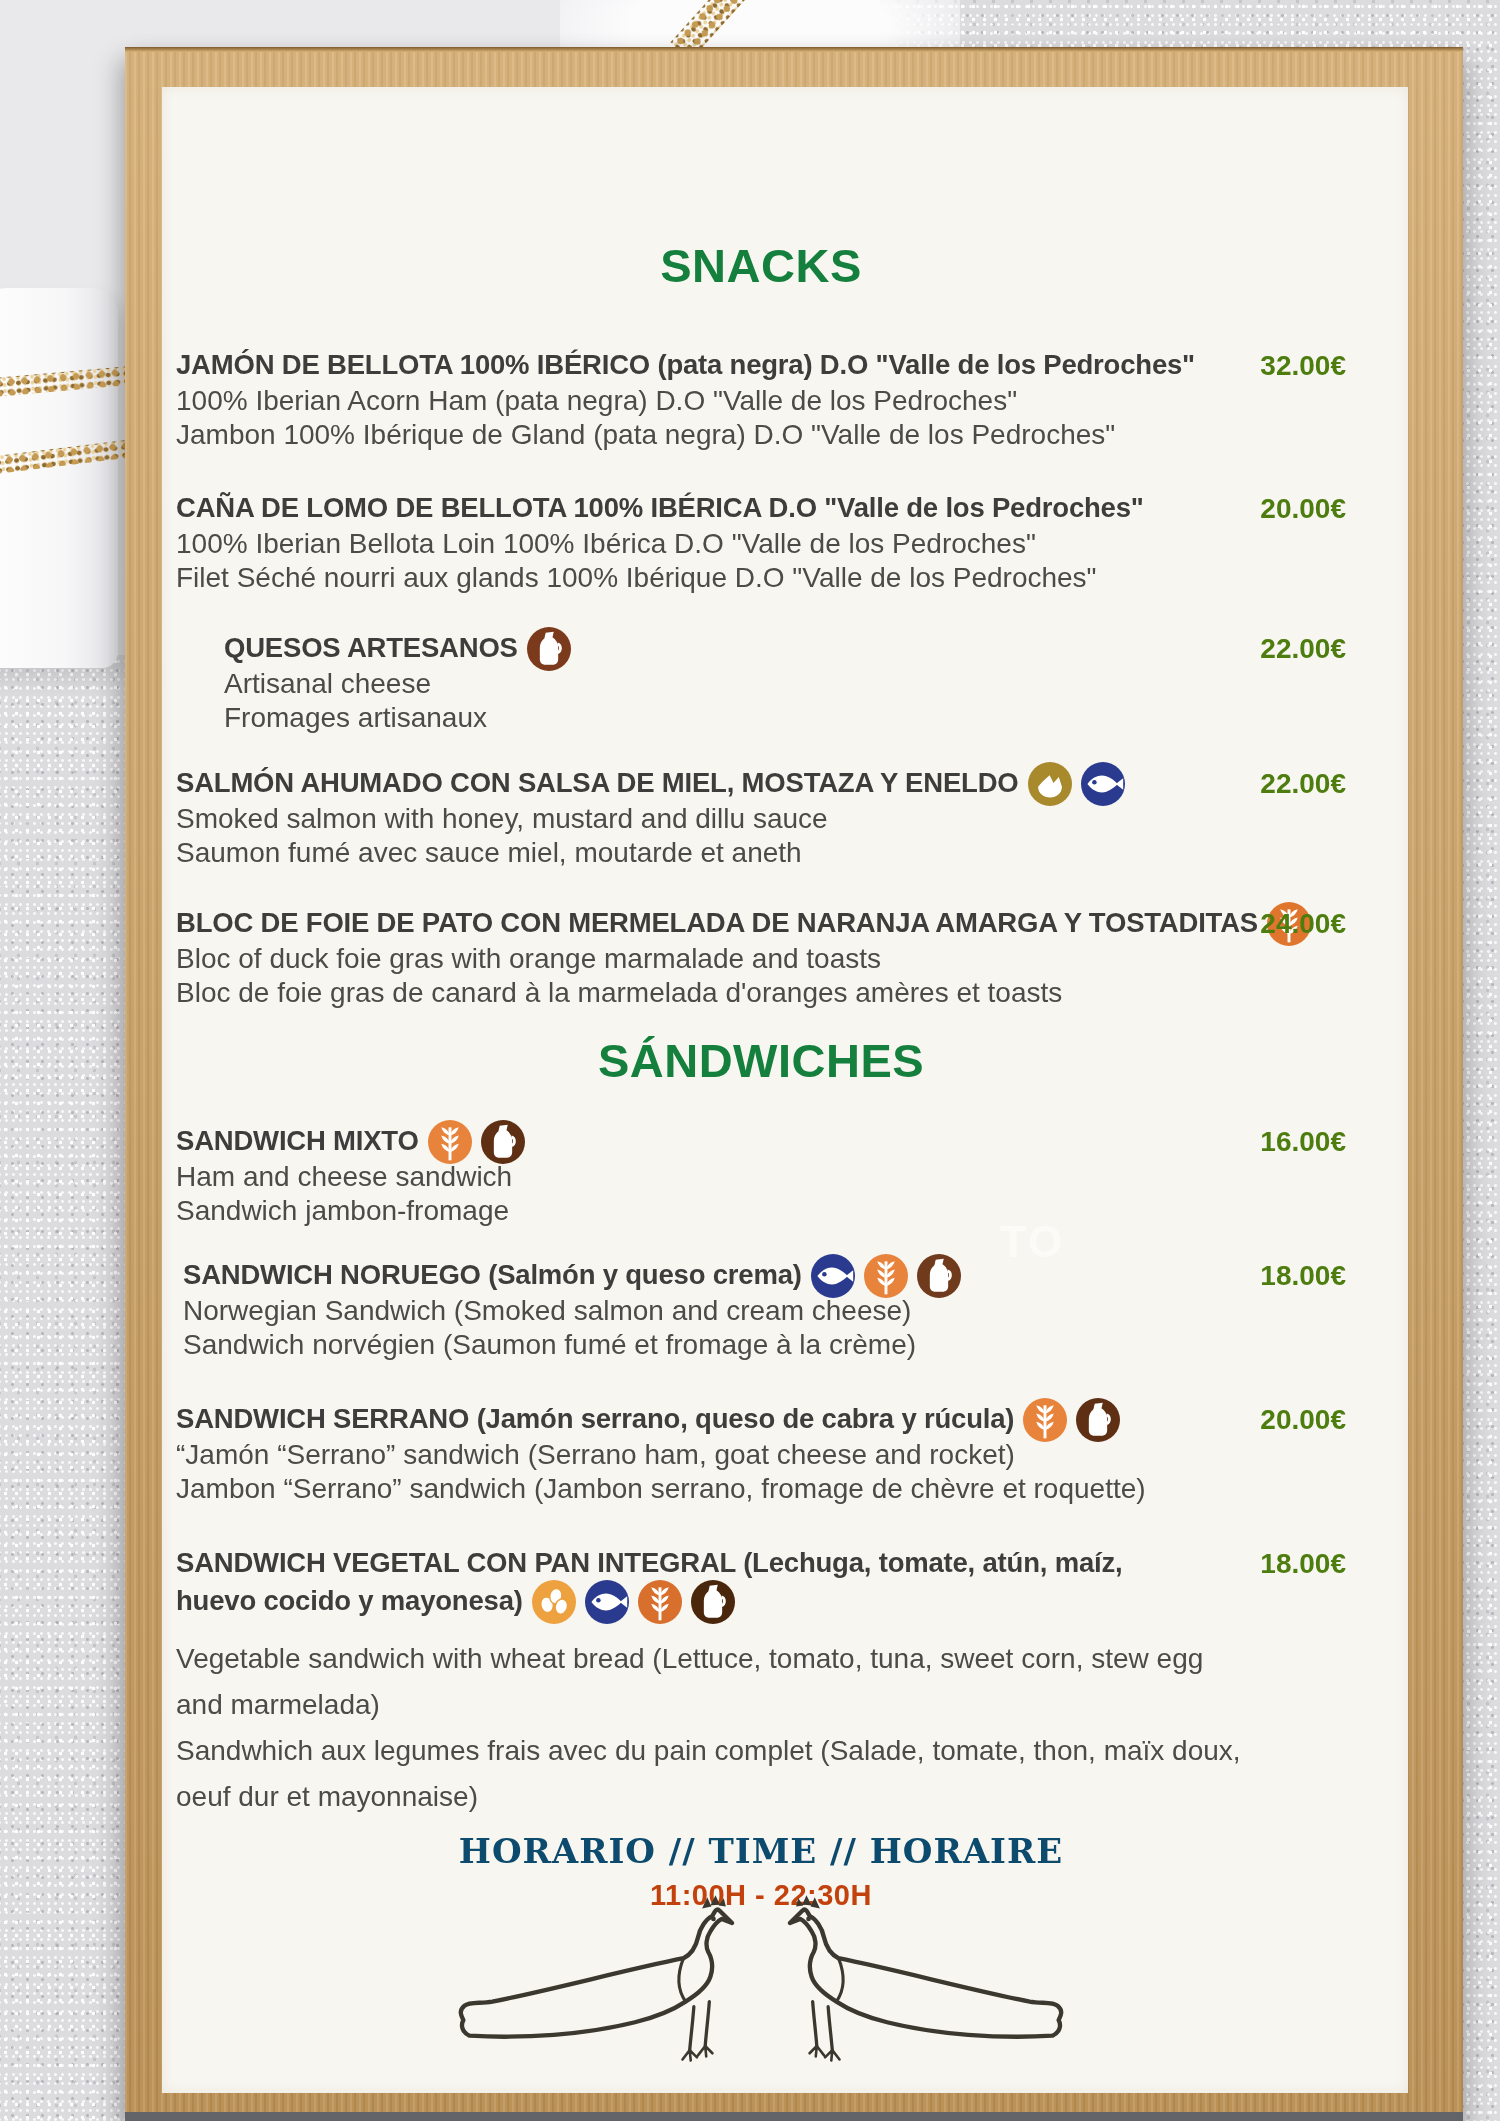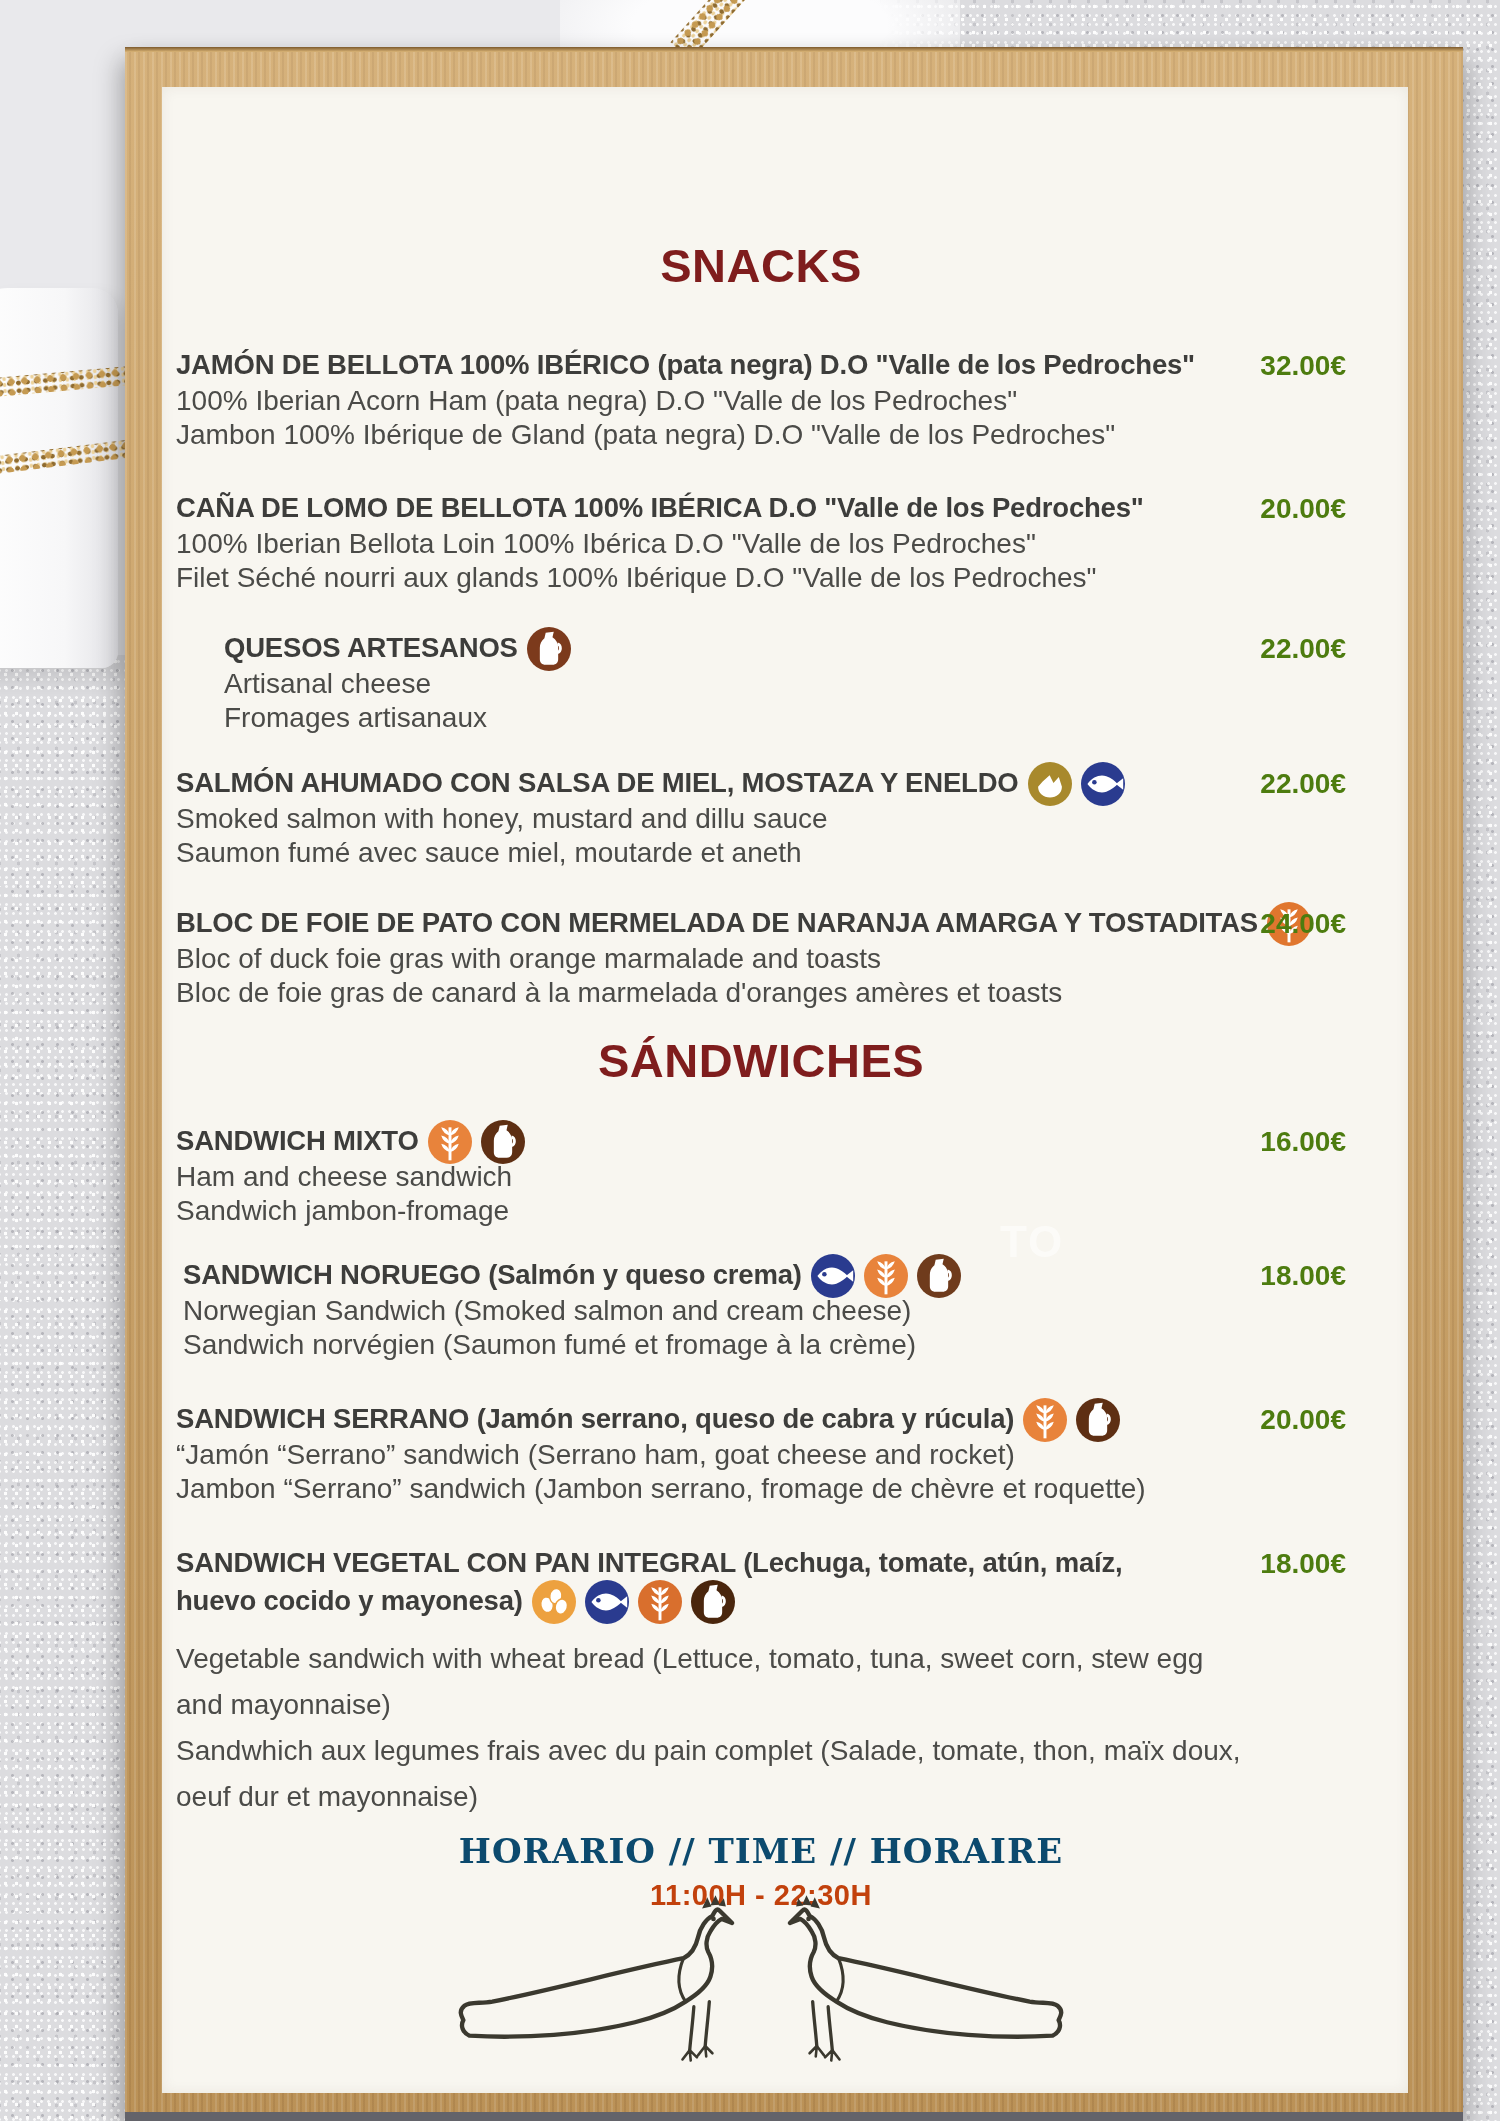--- a/index.html
+++ b/index.html
@@ -54,21 +54,21 @@
     background:linear-gradient(#7d5a2e,#dab577);}
   .frame-bottom-shadow{left:0;right:0;bottom:0;height:9px;background:#63636a;}
   .paper{
     left:37px;top:40px;width:1246px;height:2006px;
     background:#f8f6f0;
     box-shadow:inset 0 0 14px rgba(60,40,10,0.07);
   }
   
   .content{position:absolute;left:0;top:0;right:0;bottom:0;}
   .section-title{position:absolute;left:14px;right:62px;text-align:center;
-    font-size:47px;font-weight:bold;color:#7f1d1d;letter-spacing:0.5px;line-height:1.1;}
+    font-size:47px;font-weight:bold;color:#15803d;letter-spacing:0.5px;line-height:1.1;}
   .item{position:absolute;left:14px;right:62px;}
   .item-name{white-space:nowrap;font-weight:bold;font-size:27.5px;color:#3d3d3b;
     line-height:38px;letter-spacing:-0.2px;}
   .item-line{white-space:nowrap;font-size:28px;color:#4b4b48;line-height:34px;}
   .item.spaced .item-lines{margin-top:16px;}
   .item.spaced .item-line{line-height:46px;}
   .item-price{position:absolute;top:4px;right:0;font-weight:bold;font-size:28px;color:#4d7c0f;}
   .allergen{display:inline-block;width:44px;height:44px;border-radius:50%;
     margin:-12px 0 -10px 9px;vertical-align:middle;}
   .allergen svg{width:100%;height:100%;display:block;}
@@ -209,21 +209,21 @@
               </svg></span><span class="allergen" style="background: rgb(217, 111, 45);"><svg viewBox="0 0 24 24">
                 <path d="M12 4 V22" stroke="#fff" stroke-width="1.6" fill="none"></path>
                 <path d="M12 8.5 Q8.4 7.8 7.2 4 Q11 4.8 12 8.5 Z M12 8.5 Q15.6 7.8 16.8 4 Q13 4.8 12 8.5 Z M12 13 Q8.4 12.3 7.2 8.5 Q11 9.3 12 13 Z M12 13 Q15.6 12.3 16.8 8.5 Q13 9.3 12 13 Z M12 17.5 Q8.4 16.8 7.2 13 Q11 13.8 12 17.5 Z M12 17.5 Q15.6 16.8 16.8 13 Q13 13.8 12 17.5 Z" fill="#fff"></path>
               </svg></span><span class="allergen" style="background: rgb(74, 38, 13);"><svg viewBox="0 0 24 24">
                 <path d="M10.2 3.2 L14.6 2.6 L13.9 5.6 C15.9 6.9 17 8.9 17 11.3 L17 17.6 C17 19.4 15.8 20.6 14 20.6 L10 20.6 C8.2 20.6 7 19.4 7 17.6 L7 11.3 C7 9.2 7.9 7.4 9.5 6.1 Z" fill="#fff"></path>
                 <path d="M16.6 9.2 C18.8 9.8 18.8 13.4 16.6 14" stroke="#fff" stroke-width="1.5" fill="none"></path>
               </svg></span></div>
           <div class="item-price">18.00€</div>
           <div class="item-lines">
             <div class="item-line">Vegetable sandwich with wheat bread (Lettuce, tomato, tuna, sweet corn, stew egg</div>
-            <div class="item-line">and mayonnaise)</div>
+            <div class="item-line">and marmelada)</div>
             <div class="item-line">Sandwhich aux legumes frais avec du pain complet (Salade, tomate, thon, maïx doux,</div>
             <div class="item-line">oeuf dur et mayonnaise)</div>
           </div>
         </div>
       </div>
 
     <div class="watermark">TO</div>
 
     <div class="schedule">
       <div class="schedule-heading">HORARIO // TIME // HORAIRE</div>

